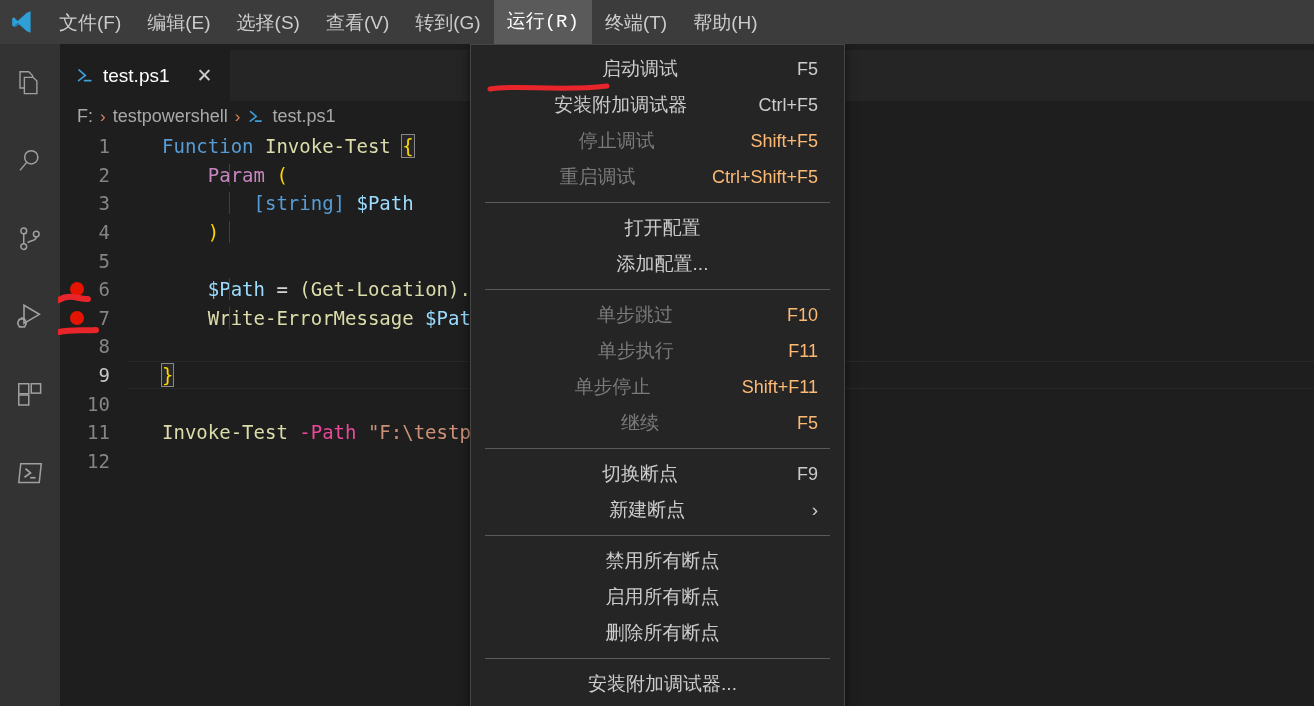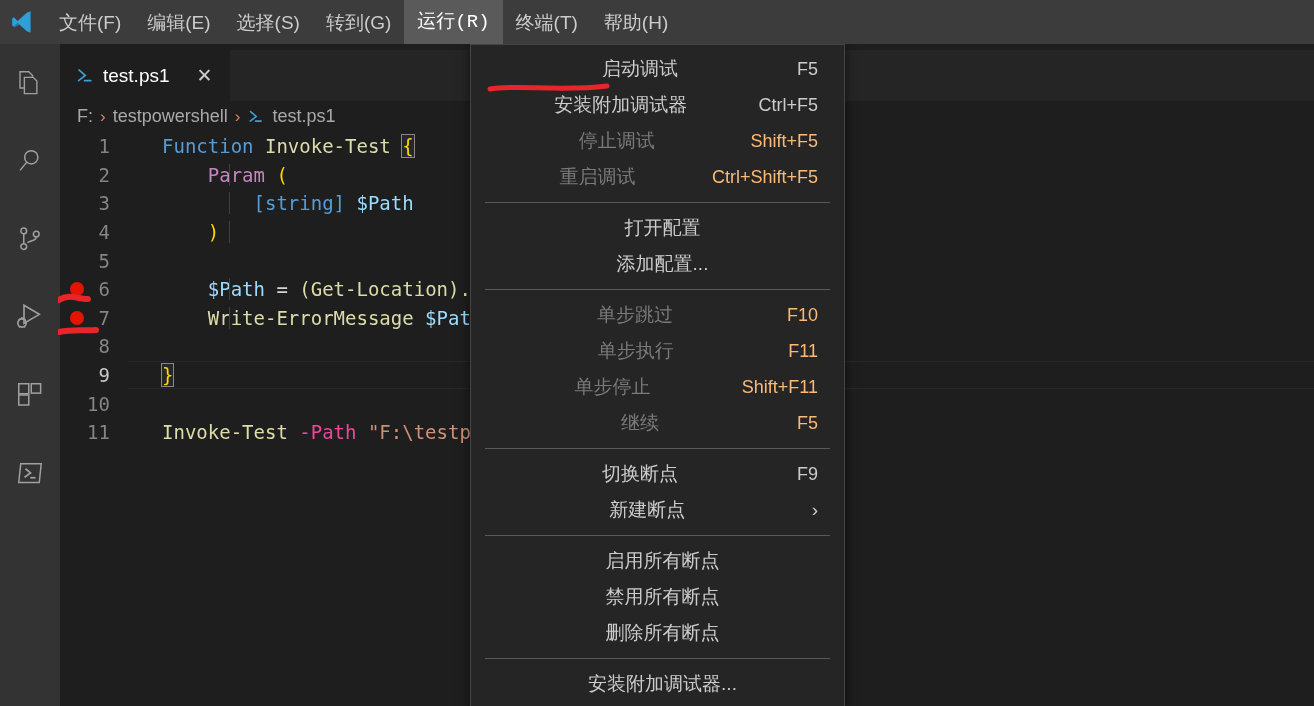--- a/index.html
+++ b/index.html
@@ -183,20 +183,21 @@
     <div class="vs-logo">
       <svg width="26" height="26" viewBox="0 0 24 24">
         <path d="M3.6 16.4 L2 15.2 L2 8.8 L3.6 7.6 L7 11 L15.5 3.5 L19 2 L19 22 L15.5 20.5 L7 13 Z" fill="#2f9fd8"></path>
         <path d="M3.6 16.4 L7 13 L8.6 14.6 L3.9 17.1 Z" fill="#1f7fb4"></path>
       </svg>
     </div>
     <div class="menubar">
       <div class="menu-title">文件(F)</div>
       <div class="menu-title">编辑(E)</div>
       <div class="menu-title">选择(S)</div>
+      <div class="menu-title">查看(V)</div>
       <div class="menu-title">转到(G)</div>
       <div class="menu-title active">运行(R)</div>
       <div class="menu-title">终端(T)</div>
       <div class="menu-title">帮助(H)</div>
     </div>
   </div>
 
   <div class="activitybar">
     <div class="act-item">
       <span>
@@ -336,20 +337,24 @@
       <div class="code-line">
         <span class="ln">10</span>
         <span class="code-text"></span>
       </div>
 
       <div class="code-line">
         <span class="ln">11</span>
         <span class="code-text"><span class="t-func">Invoke-Test</span><span class="t-param"> -Path </span><span class="t-str">"F:\testp</span></span>
       </div>
 
+      <div class="code-line">
+        <span class="ln">12</span>
+        <span class="code-text"></span>
+      </div>
 
     </div>
   </div>
 
   <svg class="ann-gutter" style="left:58px; top:288px;" width="60" height="50" viewBox="0 0 60 50">
     <path d="M1 12 C12 5, 22 12, 30 11" stroke="#e8252a" stroke-width="6" fill="none" stroke-linecap="round"></path>
     <path d="M1 44 C14 41, 28 43, 38 42" stroke="#e8252a" stroke-width="6" fill="none" stroke-linecap="round"></path>
   </svg>
 
   <div class="menu">
@@ -409,26 +414,26 @@
       <span class="mi-key">F9</span>
     </div>
     <div class="mi">
       <span class="mi-label">新建断点</span>
       <span class="mi-arrow">›</span>
     </div>
 
     <div class="msep"></div>
 
     <div class="mi">
+      <span class="mi-label">禁用所有断点</span>
+    </div>
+    <div class="mi">
       <span class="mi-label">启用所有断点</span>
     </div>
     <div class="mi">
-      <span class="mi-label">禁用所有断点</span>
-    </div>
-    <div class="mi">
       <span class="mi-label">删除所有断点</span>
     </div>
 
     <div class="msep"></div>
 
     <div class="mi">
       <span class="mi-label">安装附加调试器...</span>
     </div>
 
   </div>

